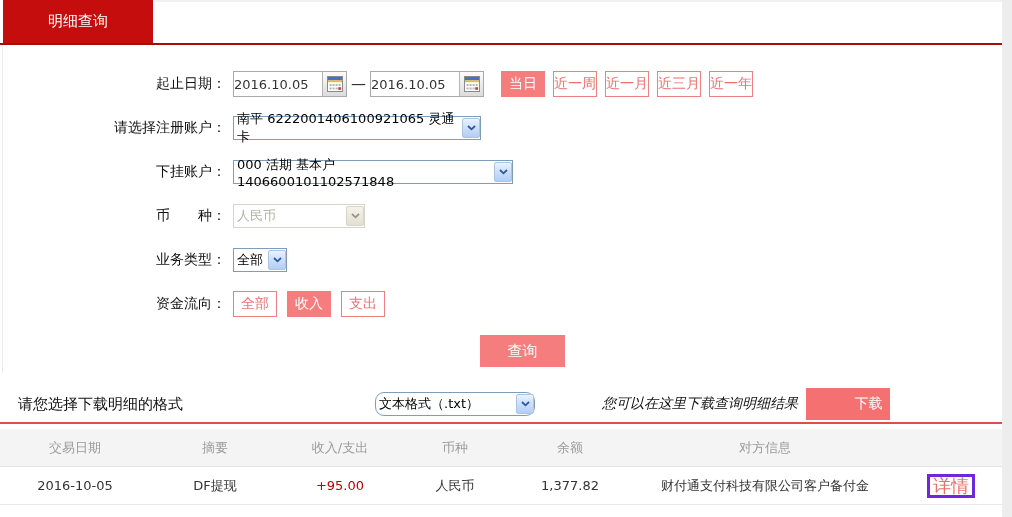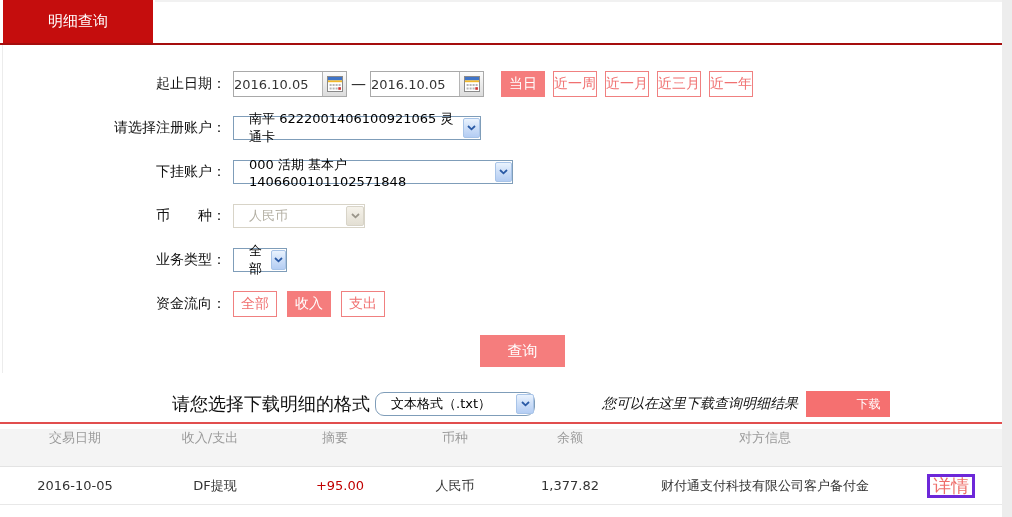--- a/index.html
+++ b/index.html
@@ -29,49 +29,49 @@
 
   
   .qbtn { height:26px; min-width:44px; padding:0 0; margin-left:8px; display:flex; align-items:center; justify-content:center;
           font-size:14px; cursor:pointer; }
   .qbtn.first { margin-left:17px; }
   .qbtn.filled { background:#f57d7d; color:#fff; border:1px solid #f57d7d; }
   .qbtn.outline { background:#fff; color:#f07070; border:1px solid #f08080; }
 
   
   .xpsel { height:24px; border:1px solid #7f9db9; background:#fff; display:flex; align-items:center;
-           font-size:13px; color:#000; padding-left:15px; cursor:pointer; }
+           font-size:13px; color:#000; padding-left:3px; cursor:pointer; }
   .xpsel .arrow { margin-left:auto; width:18px; height:20px; border:1px solid #a8c4e8; border-radius:2px;
                   background:linear-gradient(180deg,#eaf3fe 0%,#cfe0f8 45%,#b4cdf3 100%);
                   display:flex; align-items:center; justify-content:center; }
   .xpsel.disabled { border-color:#d8d4c8; color:#b3afa3; cursor:default; }
   .xpsel.disabled .arrow { border-color:#d8d4c8; background:linear-gradient(#f5f2ea,#e3dfd3); }
   .w-reg { width:248px; } .w-sub { width:280px; } .w-cur { width:132px; } .w-biz { width:54px; }
   .w-fmt { width:160px;border-radius:9px; }
 
   .flow-btn { height:26px; width:44px; display:flex; align-items:center; justify-content:center; font-size:14px; cursor:pointer; }
   .flow-btn + .flow-btn { margin-left:10px; }
   .flow-btn.outline { border:1px solid #f08080; color:#f07070; background:#fff; }
   .flow-btn.filled { background:#f57d7d; color:#fff; border:1px solid #f57d7d; }
 
   .query-row { margin-left:462px; margin-bottom:24px; }
   .query-btn { width:85px; height:32px; background:#f57d7d; color:#fff; border:none; font-size:15px;
                font-family:inherit; cursor:pointer; display:flex; align-items:center; justify-content:center; }
 
   .dl-row { display:flex; align-items:center; height:26px; }
-  .dl-label { width:352px; text-align:right; font-size:18px; color:#111; }
+  .dl-label { width:352px; font-size:15px; color:#111; }
   .dl-sel { margin-left:5px; }
   .dl-hint { margin-left:67px; font-size:14px; color:#111;font-style:italic; }
-  .dl-btn { margin-left:8px; width:84px; height:26px; background:#f57070; color:#fff; border:none; font-size:12px;
+  .dl-btn { margin-left:8px; width:84px; height:32px; background:#f57070; color:#fff; border:none; font-size:14px;
             font-family:inherit; cursor:pointer; display:flex; align-items:center; justify-content:center;padding-left:41px; }
 
   .red-divider { position:absolute; left:0; top:422px; width:1002px; height:2px; background:#e14d4d; }
 
   .table { position:absolute; left:0; top:429px; width:1002px; }
-  .thead { display:flex; align-items:flex-start; height:38px; background:#f4f4f4; border-bottom:1px solid #e3e3e3; }
+  .thead { display:flex; align-items:center; height:38px; background:#f4f4f4; border-bottom:1px solid #e3e3e3; }
   .th { font-size:13px; color:#9b9b9b; text-align:center; }
   .trow { display:flex; align-items:center; height:38px; background:#fff; border-bottom:1px solid #e8e8e8; }
   .td { font-size:13px; color:#333; text-align:center; }
   .c1{width:150px;} .c2{width:130px;} .c3{width:120px;} .c4{width:110px;} .c5{width:120px;} .c6{width:270px;} .c7{width:102px;}
   .amount { color:#c00000; }
   .detail-btn { width:48px; height:24px; margin:0 auto; border:3px solid #6d28d9; color:#ee6e6a; background:#fff;
                 font-size:18px; font-family:inherit; cursor:pointer; display:flex; align-items:center; justify-content:center; }
 </style>
 </head>
 <body>
@@ -206,22 +206,22 @@
       <div class="dl-hint">您可以在这里下载查询明细结果</div>
       <button class="dl-btn">下载</button>
     </div>
   </div>
 
   <div class="red-divider"></div>
 
   <div class="table">
     <div class="thead">
       <div class="th c1">交易日期</div>
+      <div class="th c2">摘要</div>
       <div class="th c3">收入/支出</div>
-      <div class="th c2">摘要</div>
       <div class="th c4">币种</div>
       <div class="th c5">余额</div>
       <div class="th c6">对方信息</div>
       <div class="th c7"></div>
     </div>
     <div class="trow">
       <div class="td c1">2016-10-05</div>
       <div class="td c2">DF提现</div>
       <div class="td c3 amount">+95.00</div>
       <div class="td c4">人民币</div>

